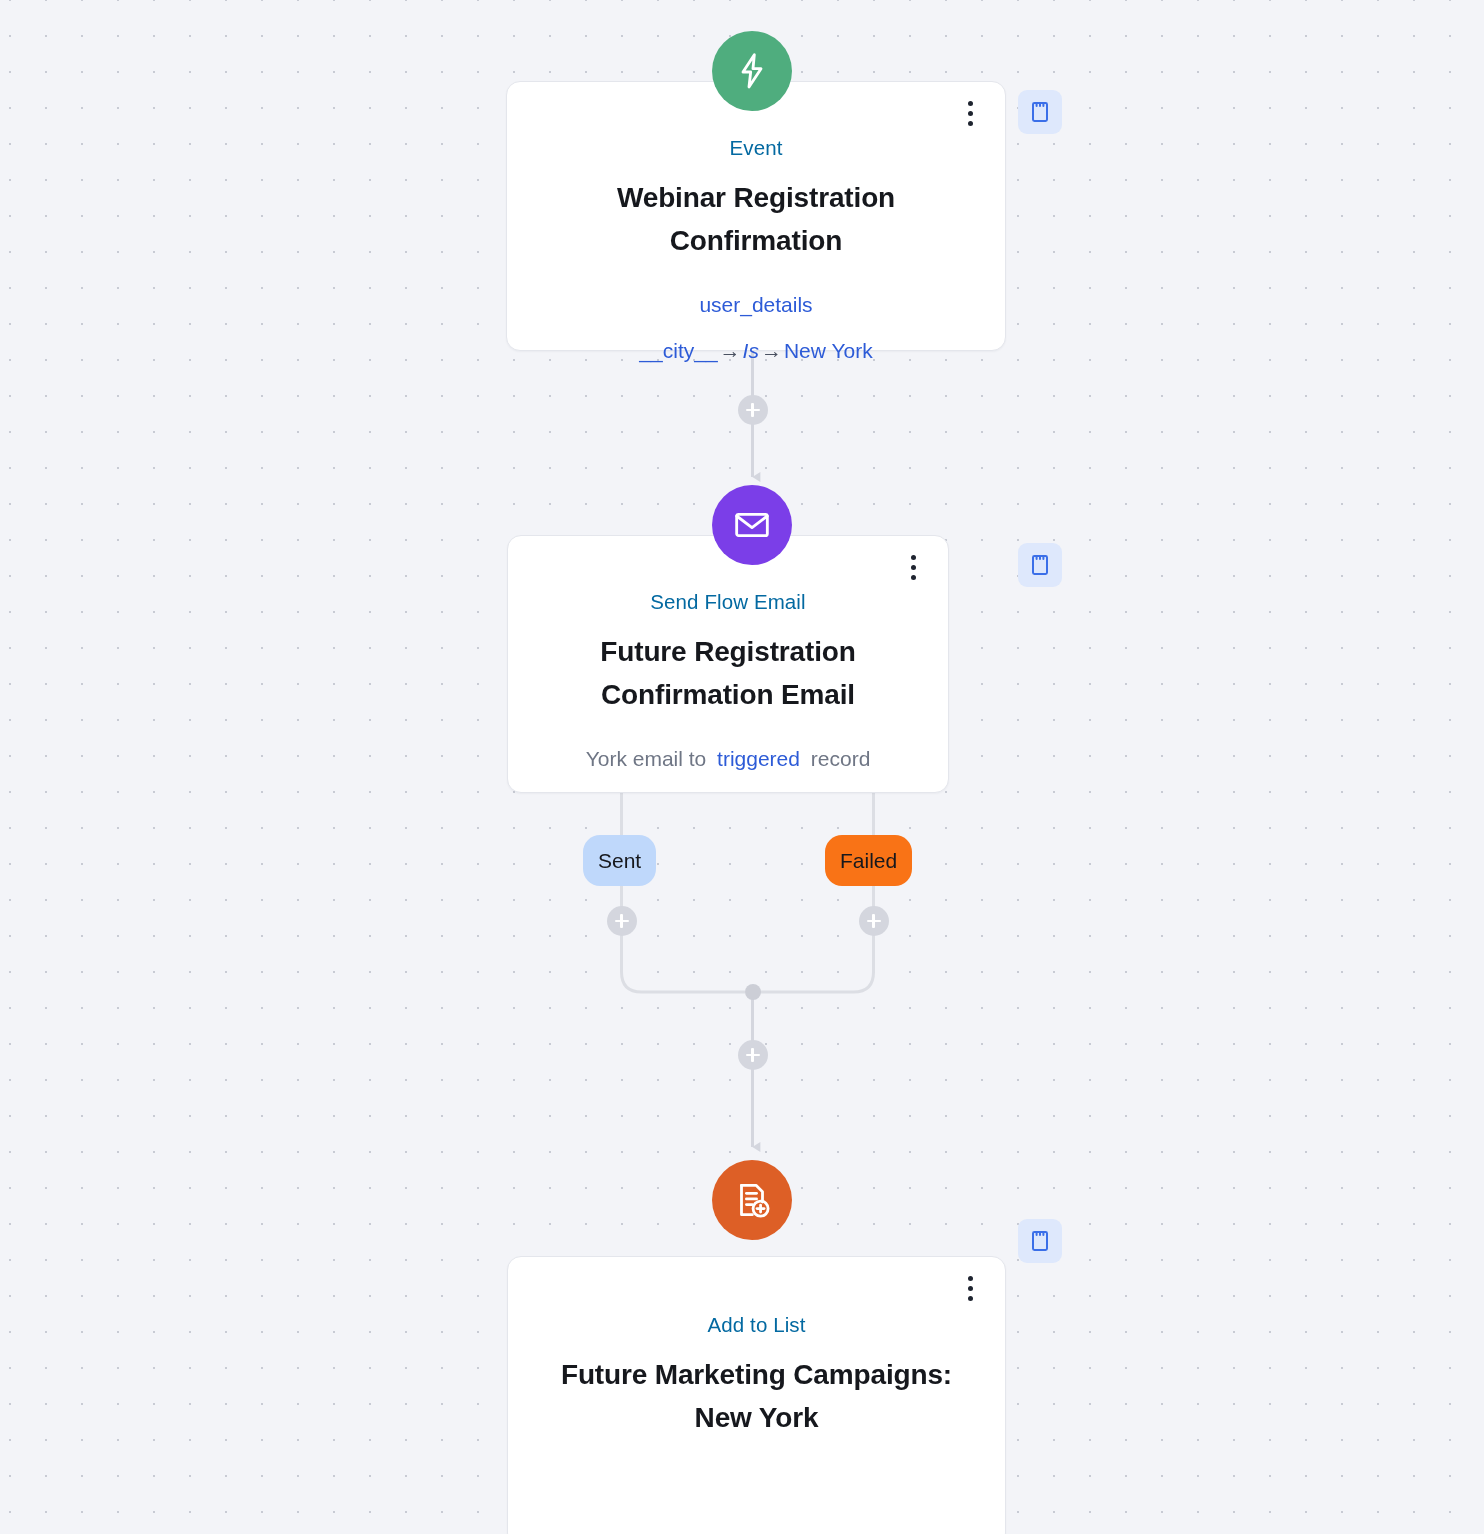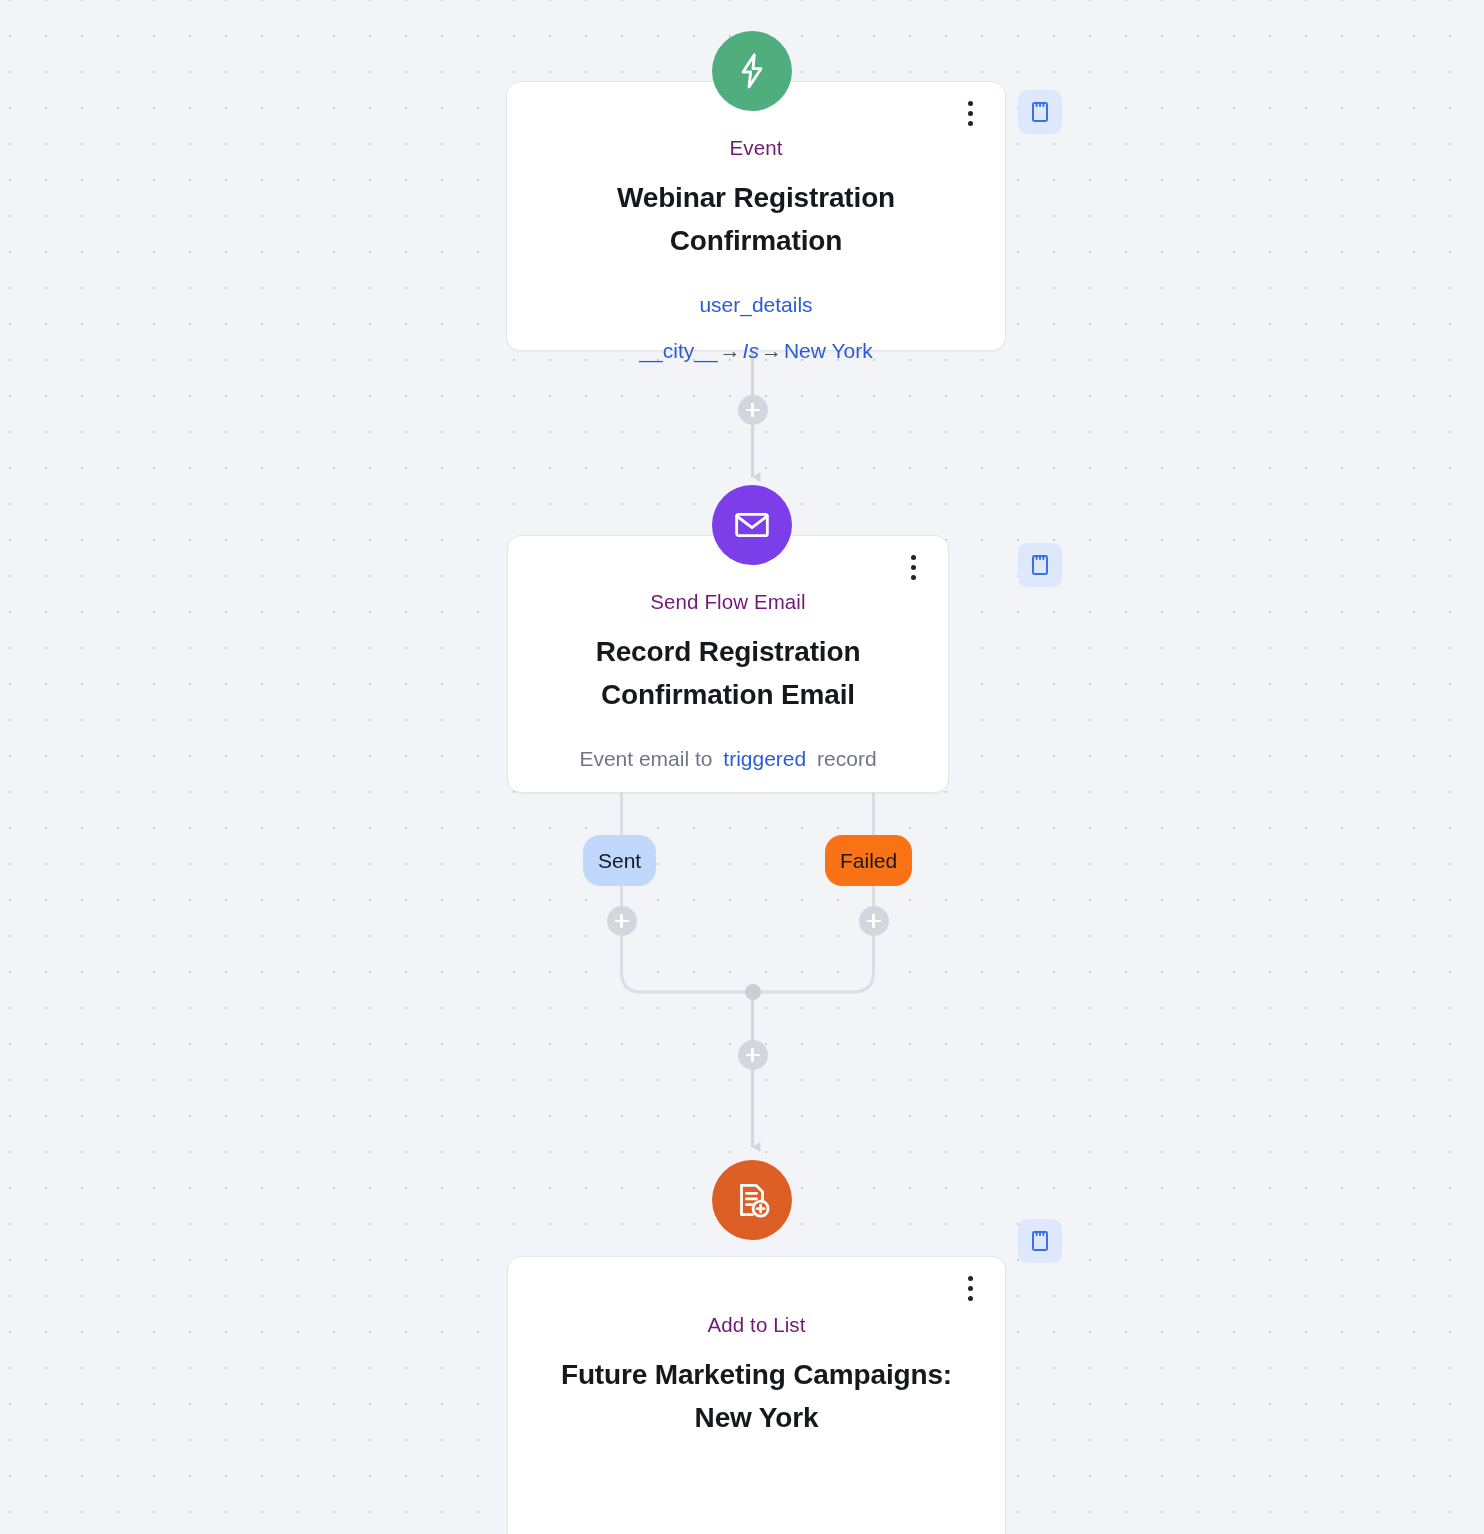--- a/index.html
+++ b/index.html
@@ -46,21 +46,21 @@
     padding: 0;
   }
 
   .card-body {
     padding: 52px 34px 26px 34px;
     text-align: center;
   }
 
   .node-kicker {
     font-size: 20.5px;
-    color: #701a75;
+    color: #0369a1;
     font-weight: 400;
     line-height: 1.4;
     letter-spacing: 0.1px;
   }
 
   .node-title {
     font-size: 28px;
     color: #16181d;
     font-weight: 700;
     line-height: 1.55;
@@ -247,23 +247,23 @@
   <div class="node-card" style="left:507px; top:535px; width:442px; height:258px;">
 
     <div class="kebab" style="right:18px; top:14px;">
       <span></span>
       <span></span>
       <span></span>
     </div>
 
     <div class="card-body" style="padding-top:52px;">
       <div class="node-kicker">Send Flow Email</div>
-      <div class="node-title">Record Registration Confirmation Email</div>
+      <div class="node-title">Future Registration Confirmation Email</div>
       <div class="node-meta">
-        <span>Event email to</span>
+        <span>York email to</span>
         <span class="meta-link" style="padding:0 5px;">triggered</span>
         <span>record</span>
       </div>
     </div>
   </div>
 
   <div class="node-badge" style="left:712px; top:485px; background:#7b3ee8;">
     <svg width="40" height="40" viewBox="0 0 24 24" fill="none" stroke="#ffffff" stroke-width="1.7" stroke-linejoin="round" stroke-linecap="round">
       <rect x="2.8" y="5.6" width="18.4" height="12.8" rx="1.2"></rect>
       <path d="M2.8 6.6 L12 13.6 L21.2 6.6"></path>

